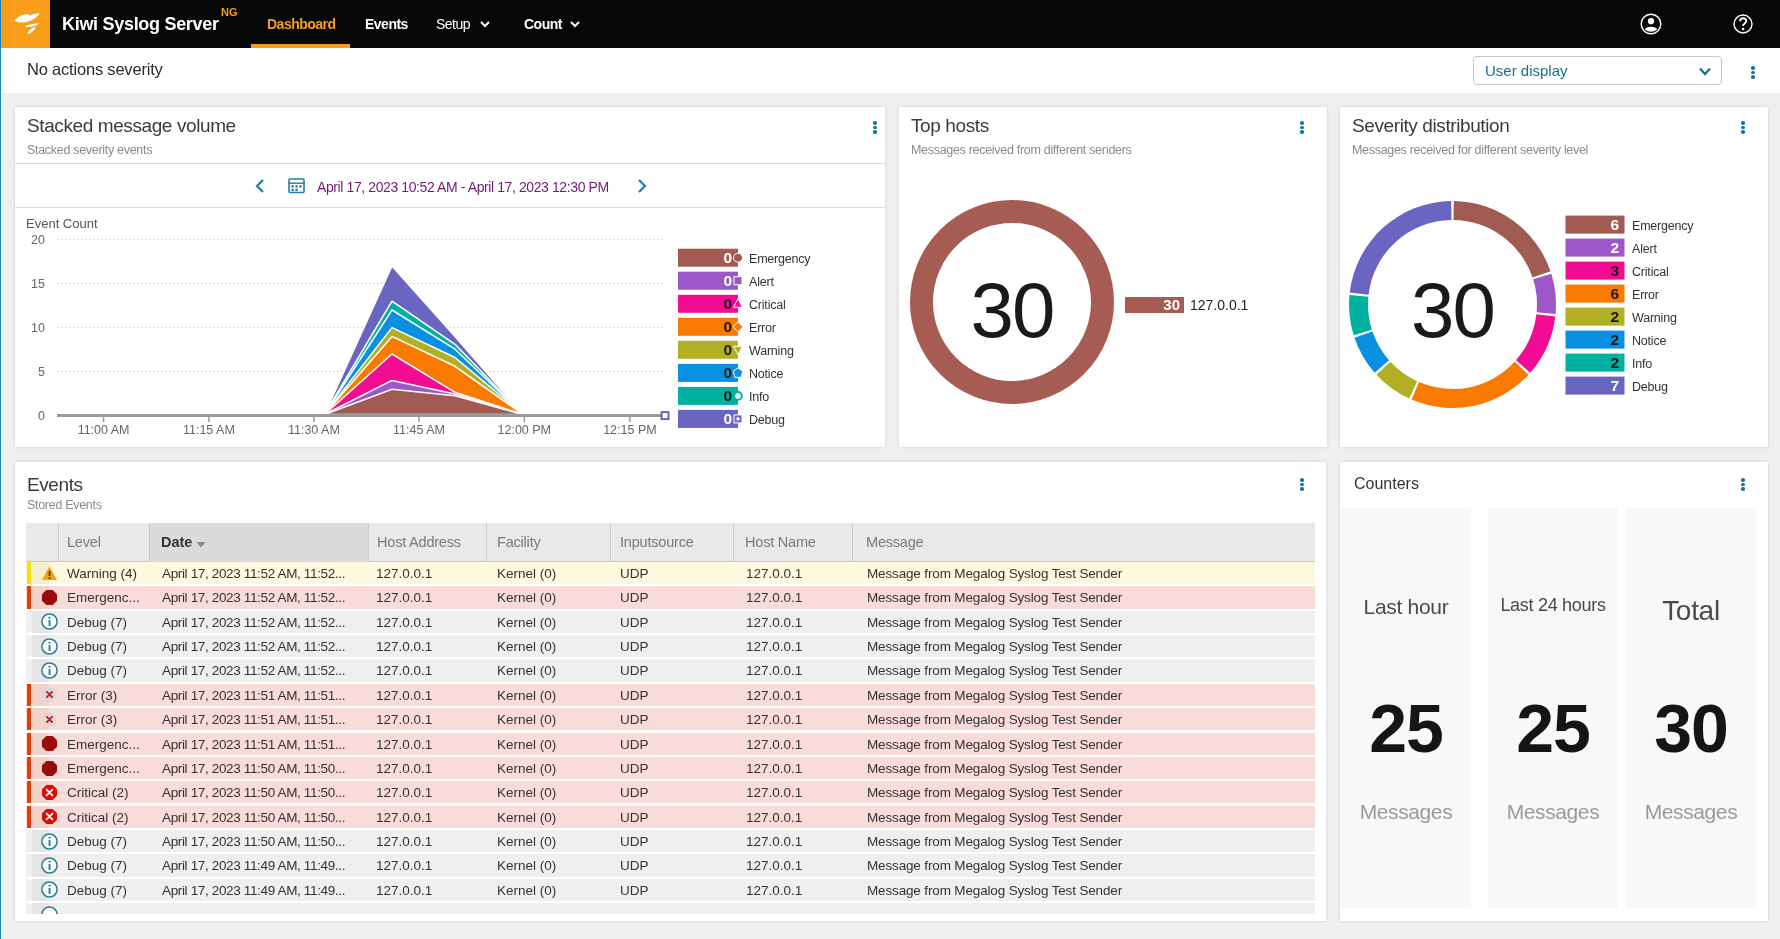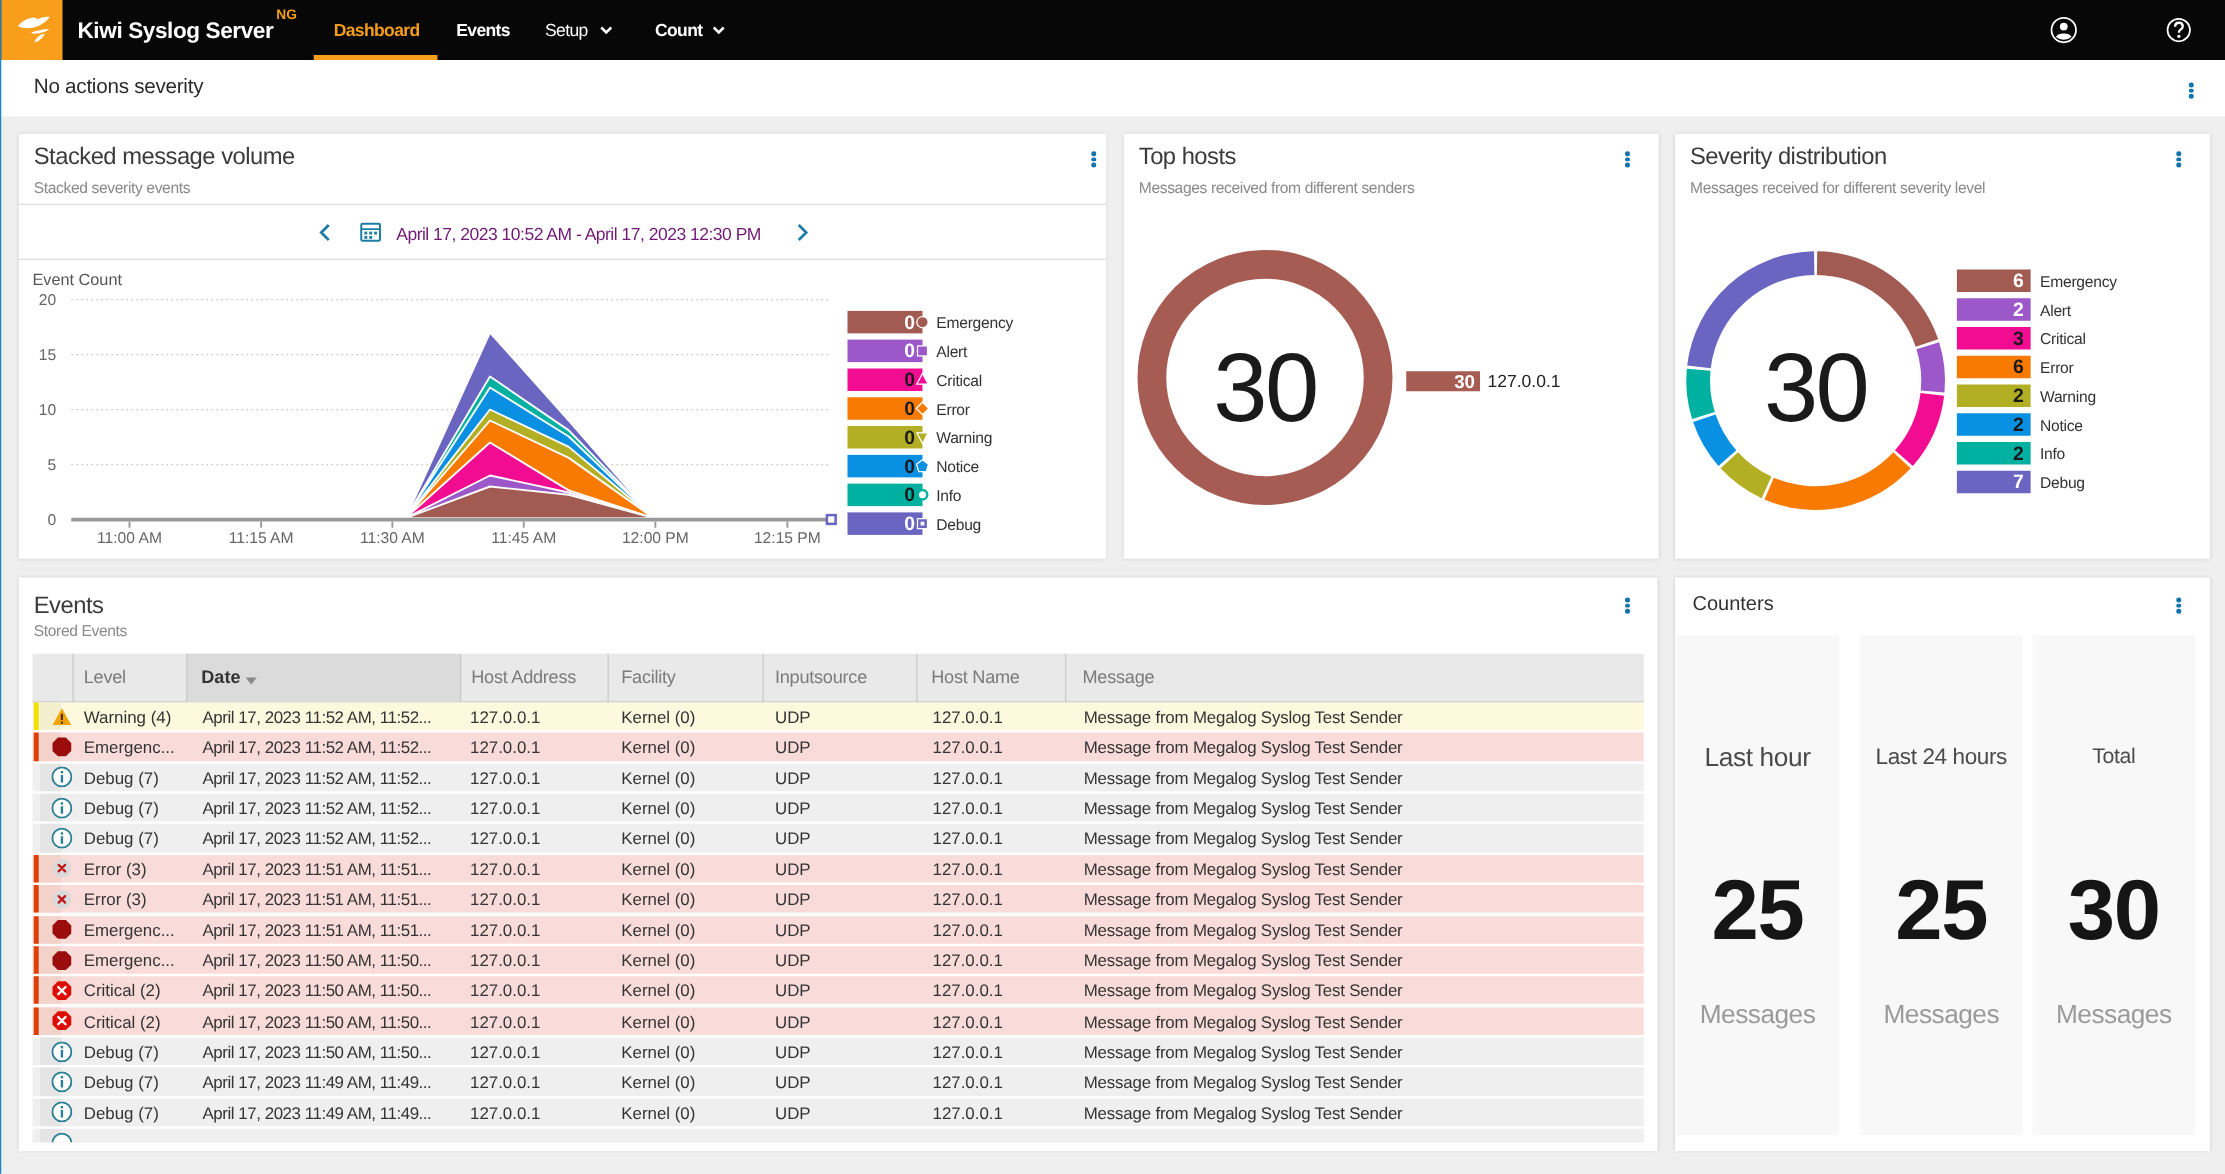--- a/index.html
+++ b/index.html
@@ -40,20 +40,26 @@
  </svg>
  <svg class="abs" style="left:1733px;top:14px" width="20" height="20" viewBox="0 0 20 20">
   <circle cx="10" cy="10" r="9" fill="none" stroke="#fff" stroke-width="1.4"></circle>
   <path d="M7.1 7.3 C7.1 5.4 8.4 4.2 10.2 4.2 C12 4.2 13.2 5.4 13.2 7 C13.2 8.3 12.4 9 11.4 9.7 C10.5 10.3 10.1 10.9 10.1 12.1" fill="none" stroke="#fff" stroke-width="1.9"></path>
   <circle cx="10.1" cy="15" r="1.3" fill="#fff"></circle>
  </svg>
 </div>
 
 <div class="abs" style="left:0;top:48px;width:1780px;height:45px;background:#fff">
  <span class="abs" style="left:27px;top:12px;font-size:16.5px;color:#2b2b2b;letter-spacing:-0.2px">No actions severity</span>
+ <div class="abs" style="left:1473px;top:8px;width:249px;height:29px;background:#fff;border:1px solid #C8C8C8;border-radius:4px">
+   <span class="abs" style="left:11px;top:5px;font-size:15px;color:#17718F">User display</span>
+   <svg class="abs" style="left:224px;top:9px" width="14" height="11" viewBox="0 0 14 11">
+        <path d="M2 2.5 L7 8 L12 2.5" stroke="#17718F" stroke-width="2.2" fill="none"></path>
+      </svg>
+ </div>
  <div class="dots" style="left:1751px;top:18px">
       <i></i>
       <i></i>
       <i></i>
     </div>
 </div>
 <div class="card" style="left:15px;top:107px;width:870px;height:340px">
     <span class="ctitle" style="left:12px;top:8px">Stacked message volume</span>
     <span class="csub" style="left:12px;top:36px">Stacked severity events</span>
     <div class="dots" style="left:858px;top:14px">
@@ -446,16 +452,16 @@
       <div class="abs" style="left:0;top:87px;width:130px;font-size:21px;color:#4a4a4a;letter-spacing:-0.3px">Last hour</div>
       <div class="abs" style="left:0;top:191px;width:130px;font-size:68px;font-weight:bold;color:#151515;line-height:58px;letter-spacing:-1px">25</div>
       <div class="abs" style="left:0;top:292px;width:130px;font-size:21px;color:#9a9a9a;letter-spacing:-0.4px">Messages</div>
     </div>
     <div class="abs" style="left:148px;top:46px;width:130px;height:400px;background:#F8F8F8;text-align:center">
       <div class="abs" style="left:0;top:87px;width:130px;font-size:18px;color:#4a4a4a;letter-spacing:-0.3px">Last 24 hours</div>
       <div class="abs" style="left:0;top:191px;width:130px;font-size:68px;font-weight:bold;color:#151515;line-height:58px;letter-spacing:-1px">25</div>
       <div class="abs" style="left:0;top:292px;width:130px;font-size:21px;color:#9a9a9a;letter-spacing:-0.4px">Messages</div>
     </div>
     <div class="abs" style="left:286px;top:46px;width:130px;height:400px;background:#F8F8F8;text-align:center">
-      <div class="abs" style="left:0;top:87px;width:130px;font-size:17px;color:#4a4a4a;letter-spacing:-0.3px">Total</div>
+      <div class="abs" style="left:0;top:87px;width:130px;font-size:28px;color:#4a4a4a;letter-spacing:-0.3px">Total</div>
       <div class="abs" style="left:0;top:191px;width:130px;font-size:68px;font-weight:bold;color:#151515;line-height:58px;letter-spacing:-1px">30</div>
       <div class="abs" style="left:0;top:292px;width:130px;font-size:21px;color:#9a9a9a;letter-spacing:-0.4px">Messages</div>
     </div>
   </div>
 </body></html>

